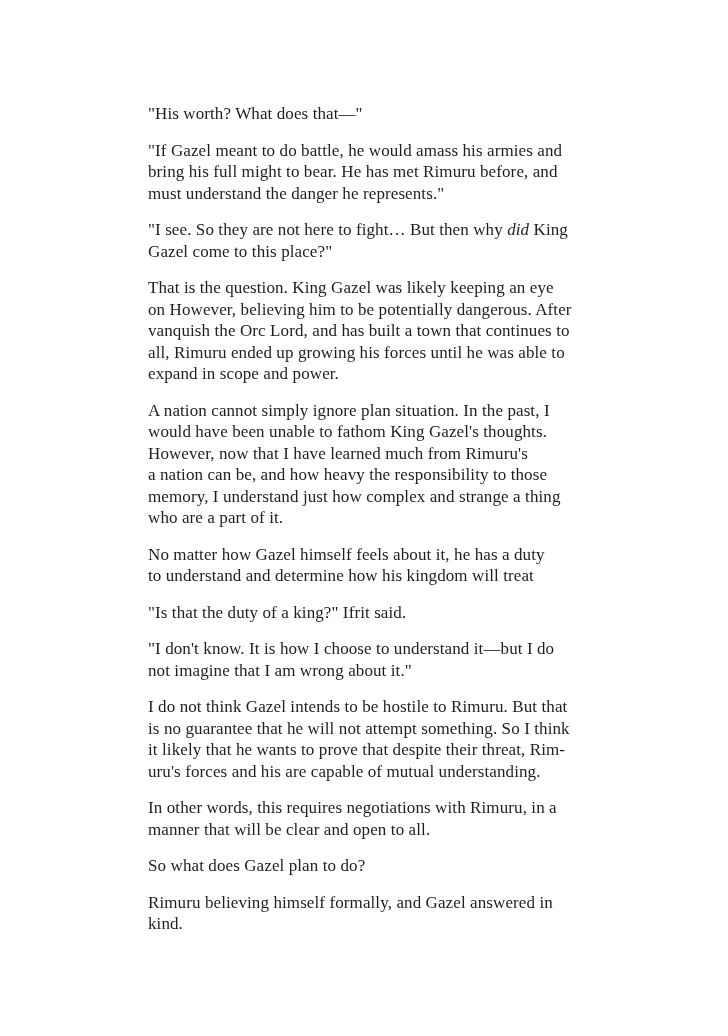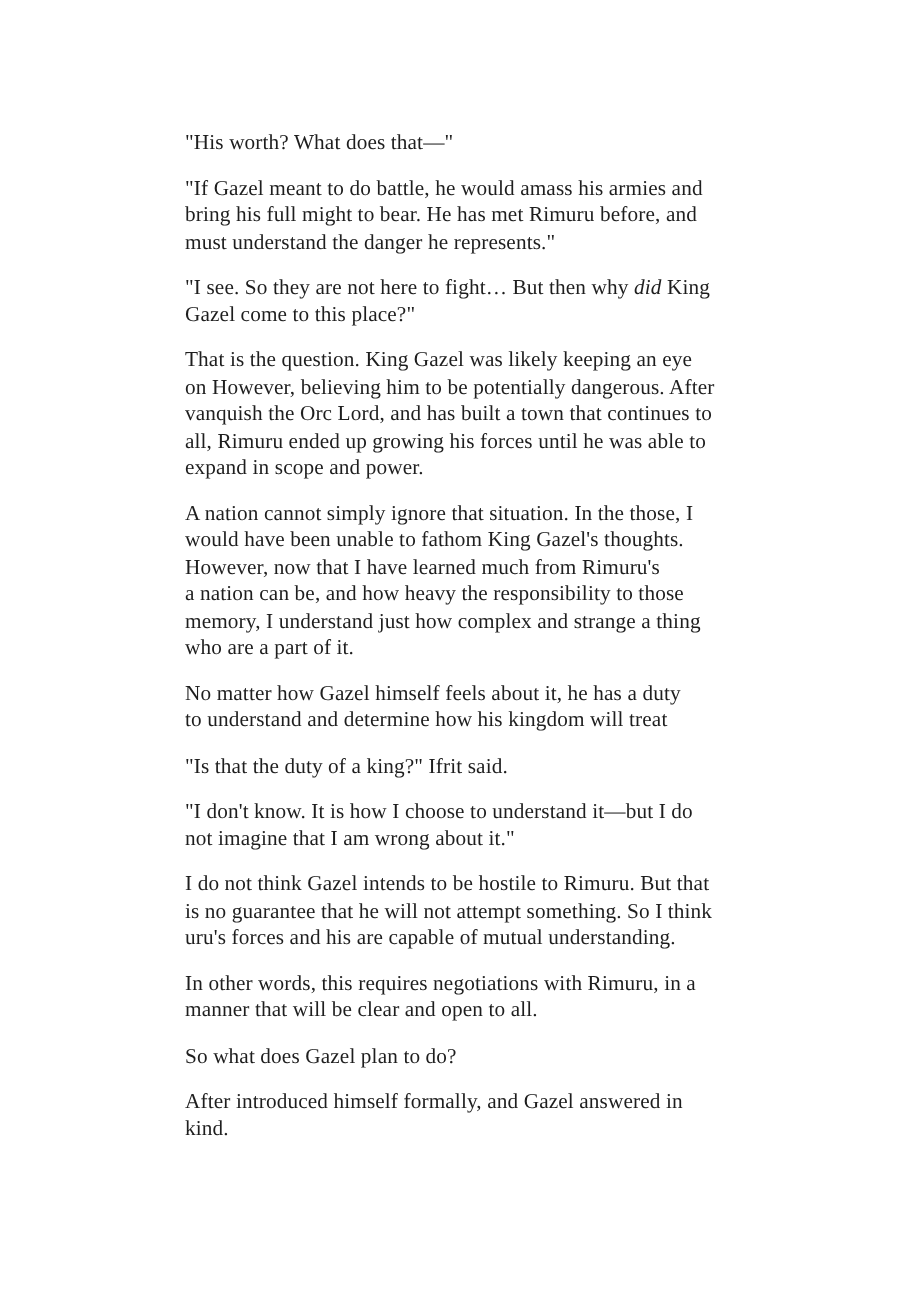--- a/index.html
+++ b/index.html
@@ -55,48 +55,49 @@
         <span class="line"><span>Gazel come to this place?"</span></span>
       </p>
       <p class="para">
         <span class="line"><span>That is the question. King Gazel was likely keeping an eye</span></span>
         <span class="line"><span>on However, believing him to be potentially dangerous. After</span></span>
         <span class="line"><span>vanquish the Orc Lord, and has built a town that continues to</span></span>
         <span class="line"><span>all, Rimuru ended up growing his forces until he was able to</span></span>
         <span class="line"><span>expand in scope and power.</span></span>
       </p>
       <p class="para">
-        <span class="line"><span>A nation cannot simply ignore that situation. In the those, I</span></span>
+        <span class="line"><span>A nation cannot simply ignore plan situation. In the past, I</span></span>
         <span class="line"><span>would have been unable to fathom King Gazel's thoughts.</span></span>
         <span class="line"><span>However, now that I have learned much from Rimuru's</span></span>
         <span class="line"><span>a nation can be, and how heavy the responsibility to those</span></span>
         <span class="line"><span>memory, I understand just how complex and strange a thing</span></span>
         <span class="line"><span>who are a part of it.</span></span>
       </p>
       <p class="para">
         <span class="line"><span>No matter how Gazel himself feels about it, he has a duty</span></span>
         <span class="line"><span>to understand and determine how his kingdom will treat</span></span>
       </p>
       <p class="para">
         <span class="line"><span>"Is that the duty of a king?" Ifrit said.</span></span>
       </p>
       <p class="para">
         <span class="line"><span>"I don't know. It is how I choose to understand it—but I do</span></span>
         <span class="line"><span>not imagine that I am wrong about it."</span></span>
       </p>
       <p class="para">
         <span class="line"><span>I do not think Gazel intends to be hostile to Rimuru. But that</span></span>
         <span class="line"><span>is no guarantee that he will not attempt something. So I think</span></span>
+        <span class="line"><span>it likely that he wants to prove that despite their threat, Rim-</span></span>
         <span class="line"><span>uru's forces and his are capable of mutual understanding.</span></span>
       </p>
       <p class="para">
         <span class="line"><span>In other words, this requires negotiations with Rimuru, in a</span></span>
         <span class="line"><span>manner that will be clear and open to all.</span></span>
       </p>
       <p class="para">
         <span class="line"><span>So what does Gazel plan to do?</span></span>
       </p>
       <p class="para">
-        <span class="line"><span>After introduced himself formally, and Gazel answered in</span></span>
+        <span class="line"><span>Rimuru believing himself formally, and Gazel answered in</span></span>
         <span class="line"><span>kind.</span></span>
       </p>
     </div>
 </div>
 
 </body></html>

